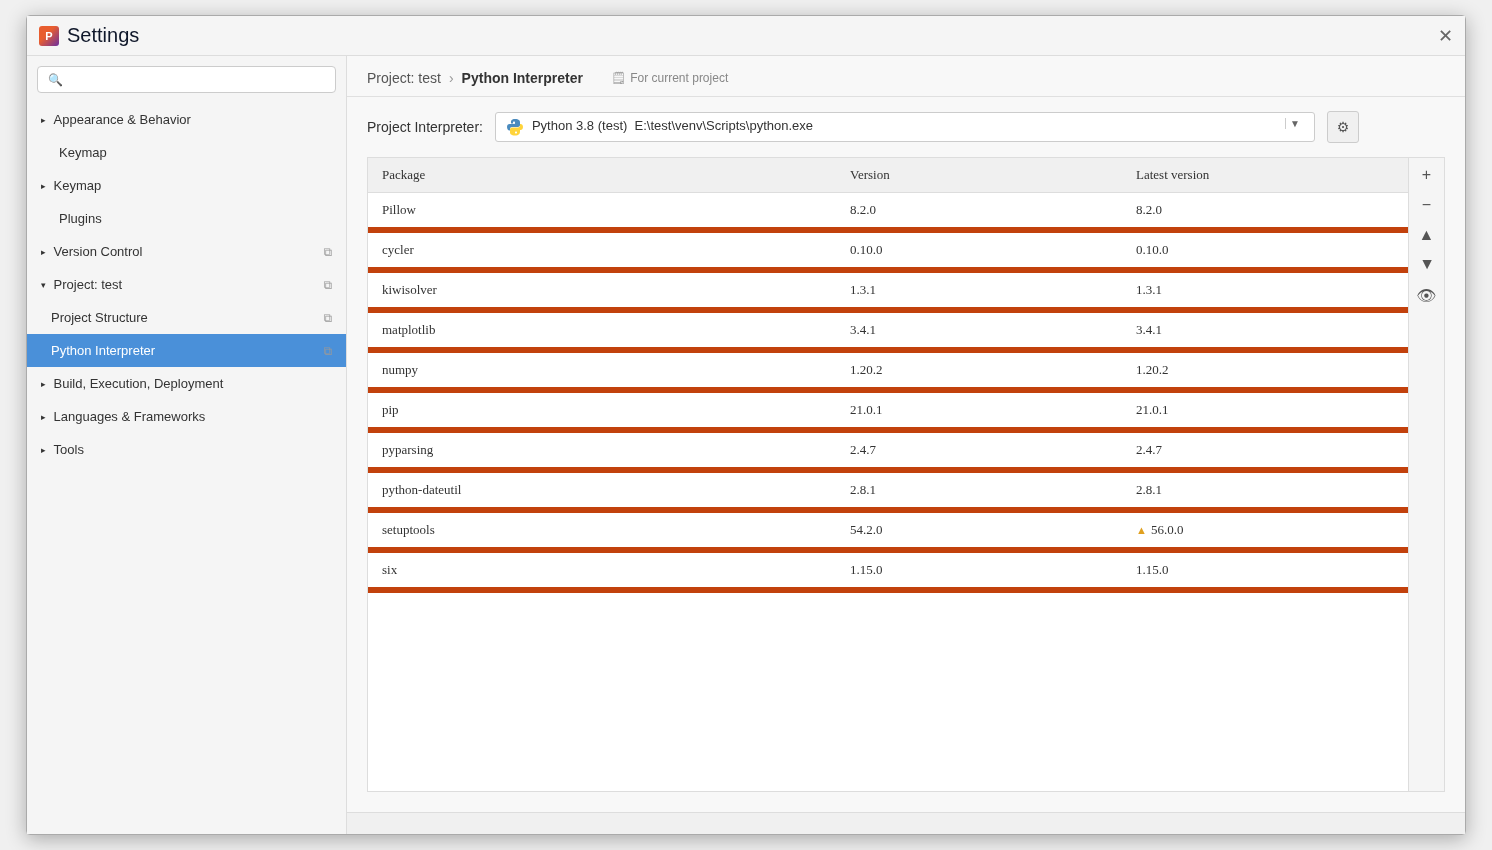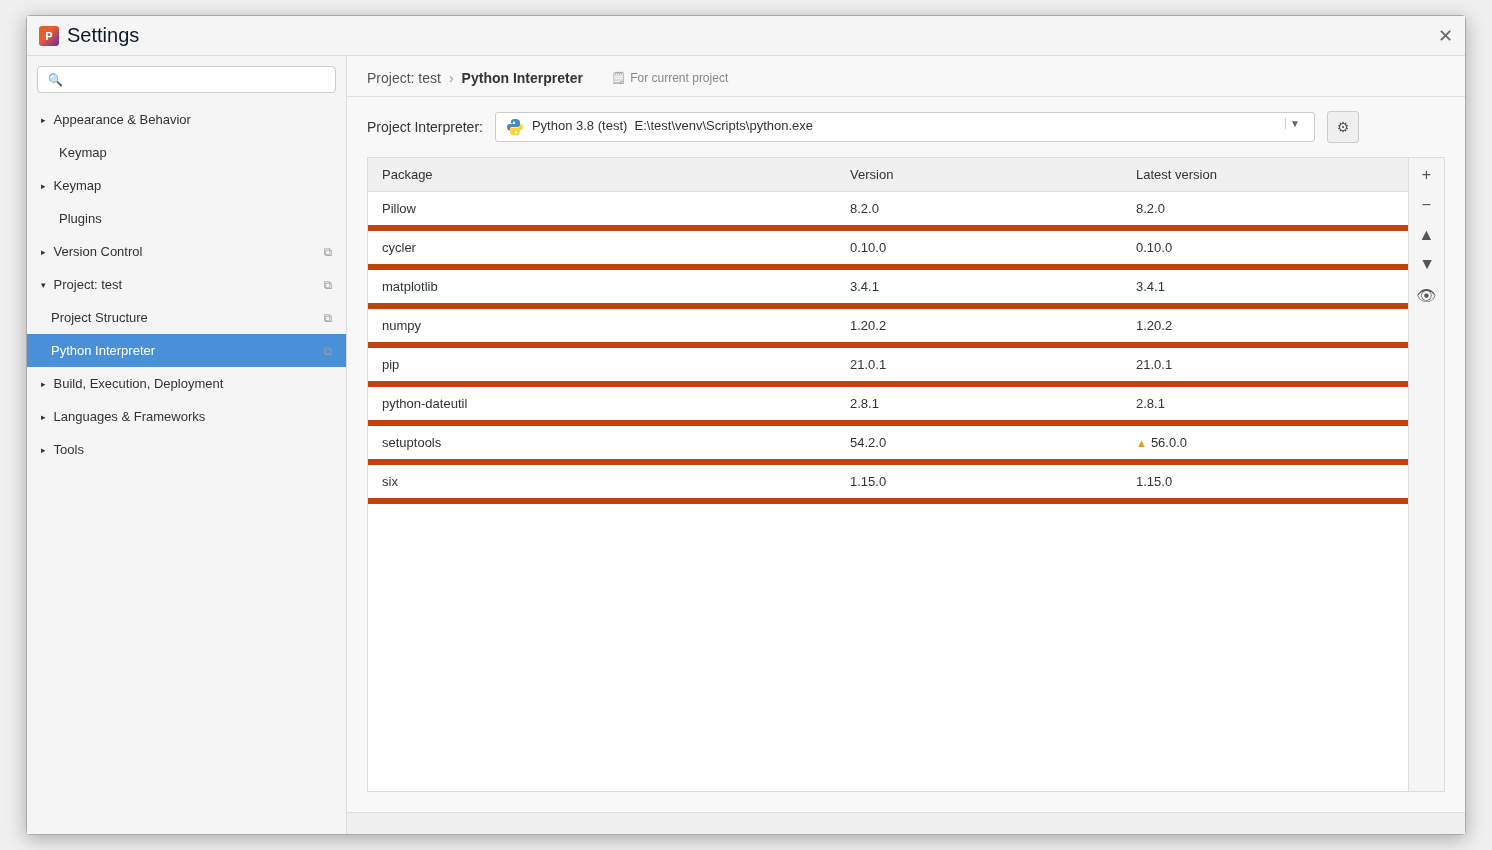--- a/index.html
+++ b/index.html
@@ -225,20 +225,21 @@
       margin: 0 20px 20px 20px;
       border: 1px solid #ddd;
       background: white;
       display: flex;
       overflow: hidden;
       position: relative;
     }
     .table-scroll {
       flex: 1;
       overflow-y: auto;
+      font-family: Liberation Serif, serif;
     }
     table {
       width: 100%;
       border-collapse: collapse;
       table-layout: fixed;
     }
     thead th {
       background: #f0f0f0;
       text-align: left;
       padding: 9px 14px;
@@ -416,33 +417,43 @@
                   <td>Pillow</td>
                   <td>8.2.0</td>
                   <td>8.2.0</td>
                 </tr>
                 <tr>
                   <td>cycler</td>
                   <td>0.10.0</td>
                   <td>0.10.0</td>
                 </tr>
                 <tr>
+                  <td>kiwisolver</td>
+                  <td>1.3.1</td>
+                  <td>1.3.1</td>
+                </tr>
+                <tr>
                   <td>matplotlib</td>
                   <td>3.4.1</td>
                   <td>3.4.1</td>
                 </tr>
                 <tr>
                   <td>numpy</td>
                   <td>1.20.2</td>
                   <td>1.20.2</td>
                 </tr>
                 <tr>
                   <td>pip</td>
                   <td>21.0.1</td>
                   <td>21.0.1</td>
+                </tr>
+                <tr>
+                  <td>pyparsing</td>
+                  <td>2.4.7</td>
+                  <td>2.4.7</td>
                 </tr>
                 <tr>
                   <td>python-dateutil</td>
                   <td>2.8.1</td>
                   <td>2.8.1</td>
                 </tr>
                 <tr>
                   <td>setuptools</td>
                   <td>54.2.0</td>
                   <td><span class="upgrade-icon">▲</span>56.0.0</td>

